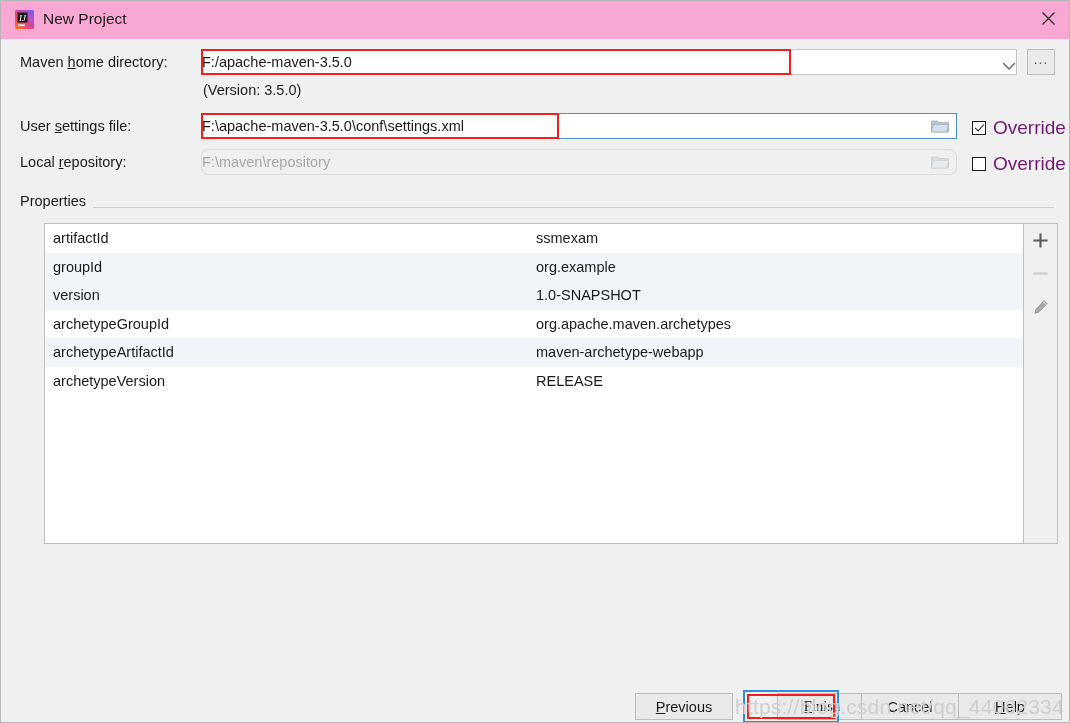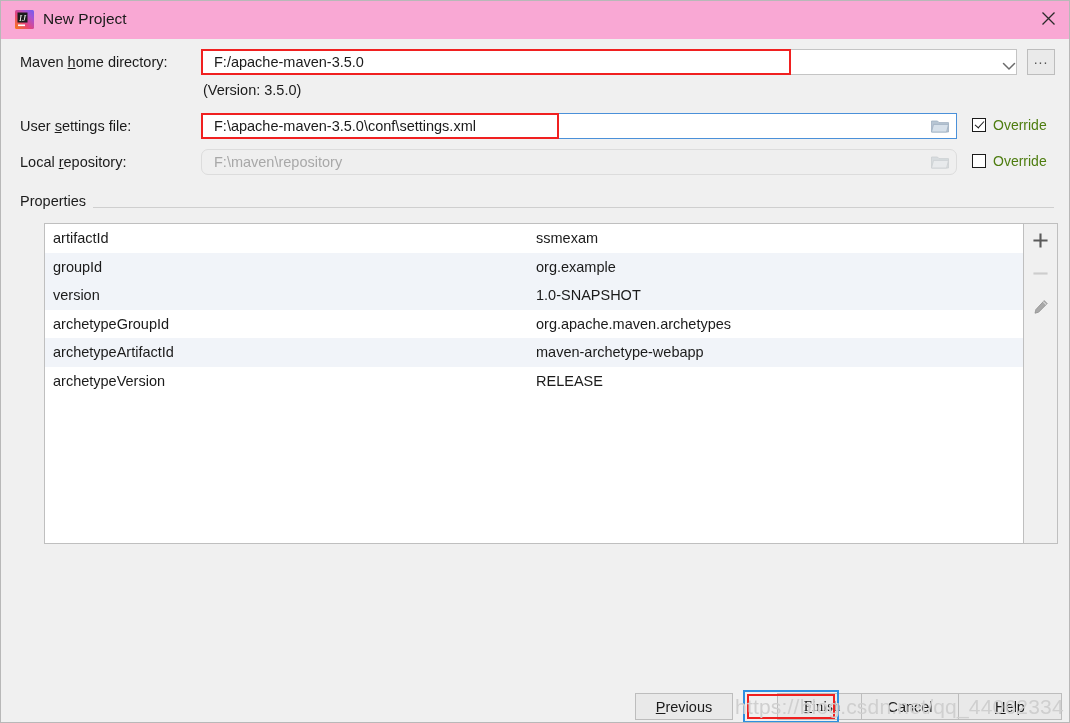--- a/index.html
+++ b/index.html
@@ -65,21 +65,21 @@
   .mn { text-decoration: underline; }
 
   .textfield {
     position: absolute;
     background: #ffffff;
     border: 1px solid #c4c4c4;
     font-size: 14.5px;
     color: #1b1b1b;
     display: flex;
     align-items: center;
-    padding-left: 12px;
+    padding-left: 0;
     white-space: nowrap;
     overflow: hidden;
   }
   .textfield.focused {
     border: 1px solid #4a90d9;
   }
   .textfield.disabled {
     background: #efefef;
     border: 1px solid #dcdcdc;
     color: #a8a8a8;
@@ -135,21 +135,21 @@
   }
   .cbox.checked::after {
     content: "";
     position: absolute;
     left: 3.5px; top: 0px;
     width: 4px; height: 8px;
     border: solid #1b1b1b;
     border-width: 0 1.7px 1.7px 0;
     transform: rotate(42deg);
   }
-  .cbox-label { font-size: 14px; color: #4d7c0f; }
+  .cbox-label { font-size: 19px; color: #701a75; }
 
   
   #props-caption {
     position: absolute;
     left: 19px; top: 192px;
     font-size: 14.5px;
     color: #1b1b1b;
     background: #f0f0f0;
     padding-right: 7px;
     z-index: 3;

